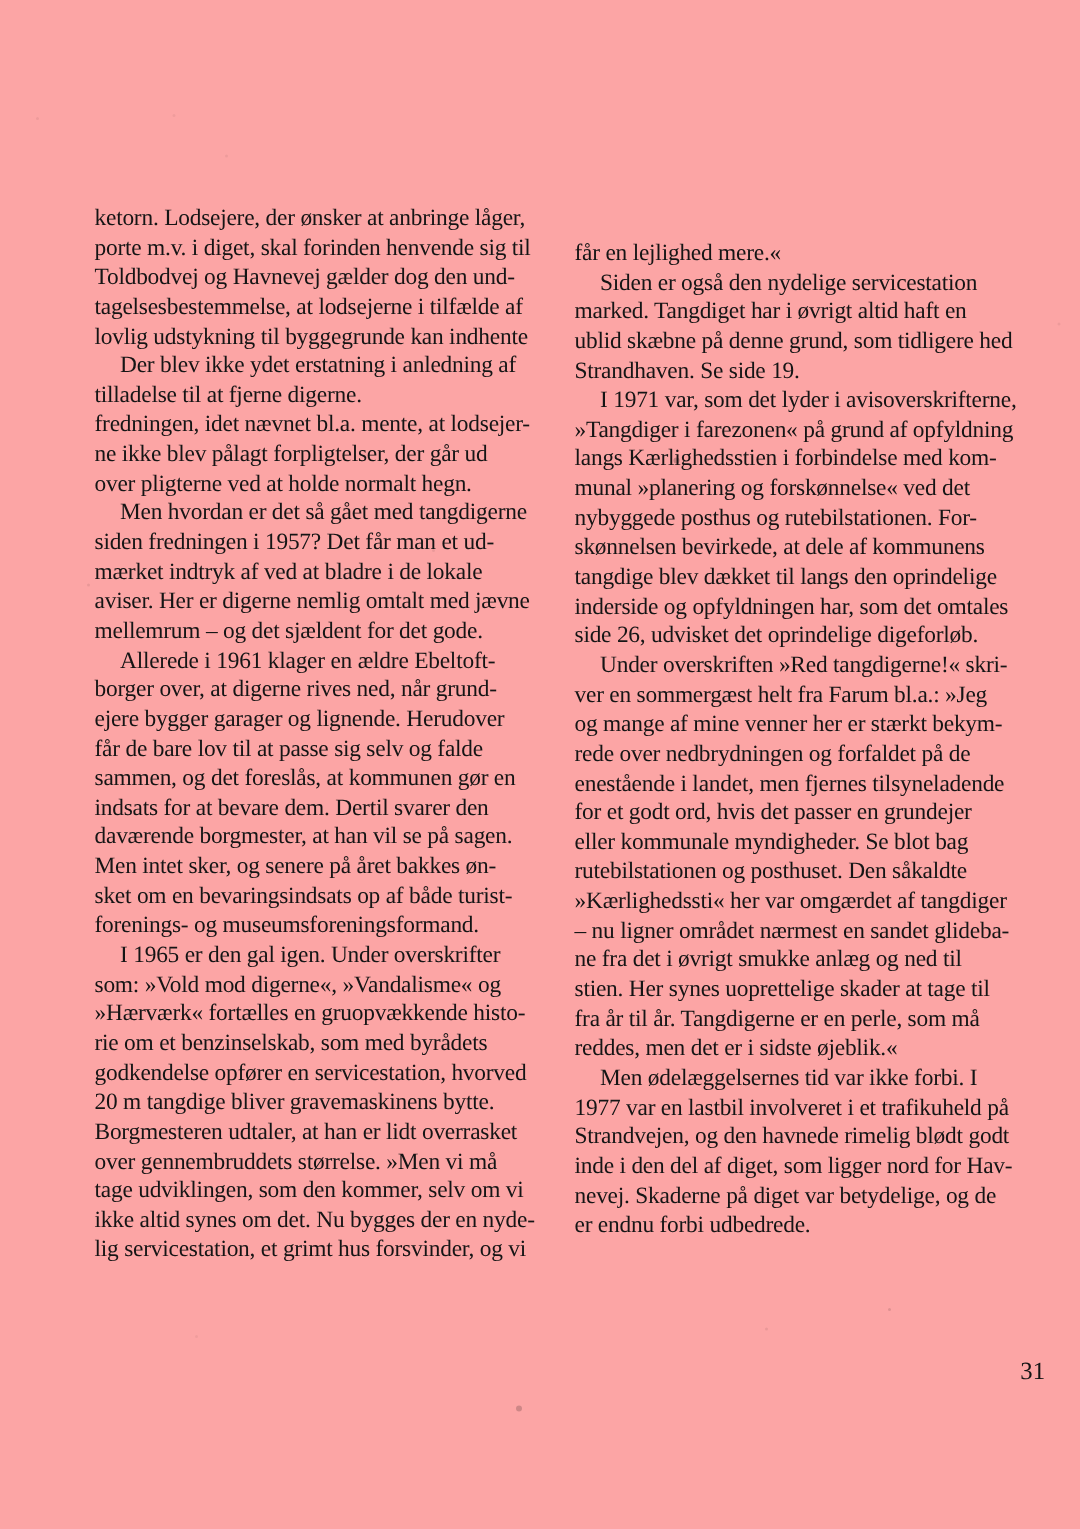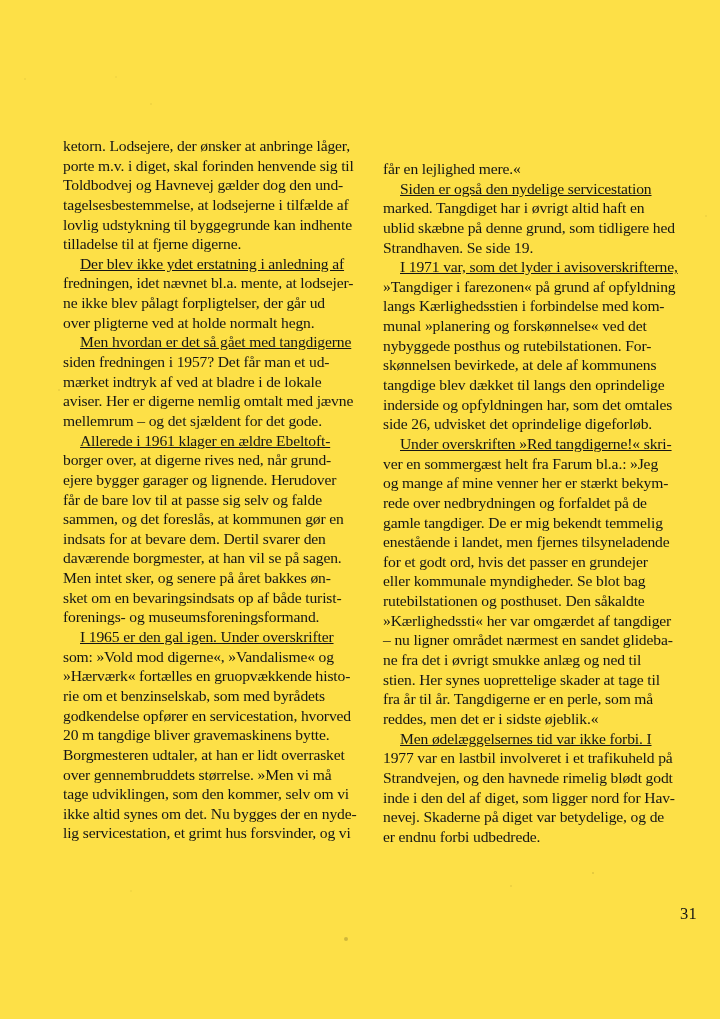--- a/index.html
+++ b/index.html
@@ -1,37 +1,37 @@
 <!DOCTYPE html>
 <html lang="da"><head>
 <meta charset="utf-8">
 <style>
   html, body { margin: 0; padding: 0; background: #e8e8e8; }
   .page {
     position: relative;
     width: 720px;
     height: 1019px;
     margin: 0 auto;
-    background: #fde047;
+    background: #fca5a5;
     font-family: "Liberation Serif", "DejaVu Serif", serif;
     color: #151515;
     overflow: hidden;
   }
   .col {
     position: absolute;
     top: 136px;
     width: 322px;
     font-size: 15.6px;
     line-height: 19.65px;
     letter-spacing: -0.15px;
   }
   .col-left  { left: 63px; }
   .col-right { left: 383px; margin-top: 23px; }
   .line { white-space: nowrap; height: 19.65px; }
-  .line.indent { padding-left: 17px; text-decoration: underline; }
+  .line.indent { padding-left: 17px; }
   .page-number {
     position: absolute;
     top: 904px;
     left: 633px;
     width: 64px;
     text-align: right;
     font-size: 16.5px;
     letter-spacing: 0.2px;
   }
   
@@ -57,22 +57,22 @@
 <body>
 
 <div class="page">
   <div class="specks"></div>
   <div class="col col-left">
       <div class="line">ketorn. Lodsejere, der ønsker at anbringe låger,</div>
       <div class="line">porte m.v. i diget, skal forinden henvende sig til</div>
       <div class="line">Toldbodvej og Havnevej gælder dog den und-</div>
       <div class="line">tagelsesbestemmelse, at lodsejerne i tilfælde af</div>
       <div class="line">lovlig udstykning til byggegrunde kan indhente</div>
+      <div class="line indent">Der blev ikke ydet erstatning i anledning af</div>
       <div class="line">tilladelse til at fjerne digerne.</div>
-      <div class="line indent">Der blev ikke ydet erstatning i anledning af</div>
       <div class="line">fredningen, idet nævnet bl.a. mente, at lodsejer-</div>
       <div class="line">ne ikke blev pålagt forpligtelser, der går ud</div>
       <div class="line">over pligterne ved at holde normalt hegn.</div>
       <div class="line indent">Men hvordan er det så gået med tangdigerne</div>
       <div class="line">siden fredningen i 1957? Det får man et ud-</div>
       <div class="line">mærket indtryk af ved at bladre i de lokale</div>
       <div class="line">aviser. Her er digerne nemlig omtalt med jævne</div>
       <div class="line">mellemrum – og det sjældent for det gode.</div>
       <div class="line indent">Allerede i 1961 klager en ældre Ebeltoft-</div>
       <div class="line">borger over, at digerne rives ned, når grund-</div>
@@ -108,21 +108,20 @@
       <div class="line">munal »planering og forskønnelse« ved det</div>
       <div class="line">nybyggede posthus og rutebilstationen. For-</div>
       <div class="line">skønnelsen bevirkede, at dele af kommunens</div>
       <div class="line">tangdige blev dækket til langs den oprindelige</div>
       <div class="line">inderside og opfyldningen har, som det omtales</div>
       <div class="line">side 26, udvisket det oprindelige digeforløb.</div>
       <div class="line indent">Under overskriften »Red tangdigerne!« skri-</div>
       <div class="line">ver en sommergæst helt fra Farum bl.a.: »Jeg</div>
       <div class="line">og mange af mine venner her er stærkt bekym-</div>
       <div class="line">rede over nedbrydningen og forfaldet på de</div>
-      <div class="line">gamle tangdiger. De er mig bekendt temmelig</div>
       <div class="line">enestående i landet, men fjernes tilsyneladende</div>
       <div class="line">for et godt ord, hvis det passer en grundejer</div>
       <div class="line">eller kommunale myndigheder. Se blot bag</div>
       <div class="line">rutebilstationen og posthuset. Den såkaldte</div>
       <div class="line">»Kærlighedssti« her var omgærdet af tangdiger</div>
       <div class="line">– nu ligner området nærmest en sandet glideba-</div>
       <div class="line">ne fra det i øvrigt smukke anlæg og ned til</div>
       <div class="line">stien. Her synes uoprettelige skader at tage til</div>
       <div class="line">fra år til år. Tangdigerne er en perle, som må</div>
       <div class="line">reddes, men det er i sidste øjeblik.«</div>

